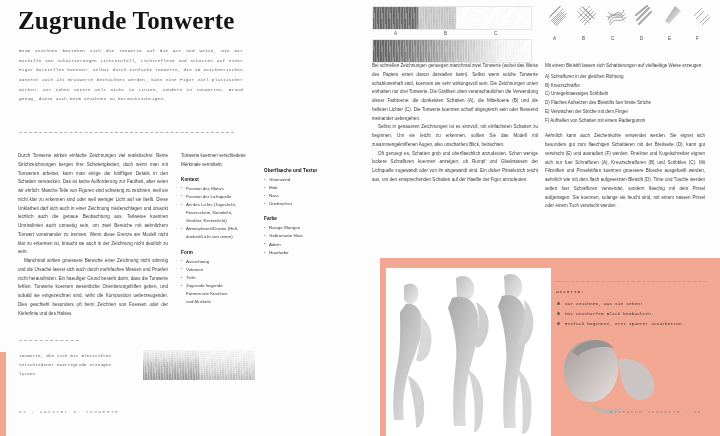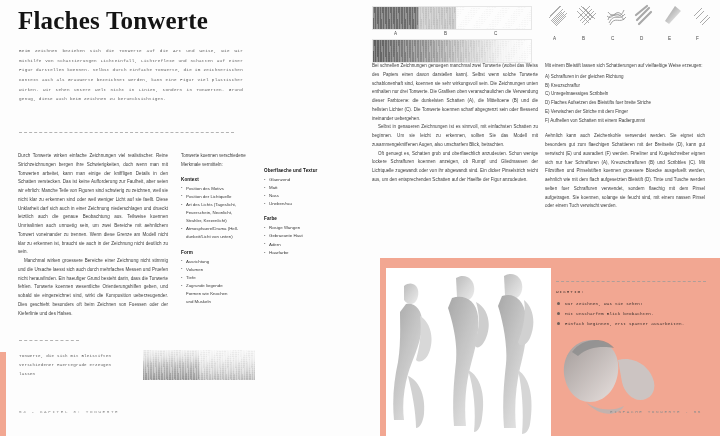--- a/index.html
+++ b/index.html
@@ -127,21 +127,21 @@
 
   .headdrawing{position:absolute;left:556px;top:330px;width:120px;height:92px;}
 </style>
 </head>
 <body>
 
 <div class="spread">
 
   <div class="page page-left">
 
-    <div class="chapter-title">Flaches Tonwerte</div>
+    <div class="chapter-title">Zugrunde Tonwerte</div>
 
     <div class="intro">Beim Zeichnen beziehen sich die Tonwerte auf die Art und Weise, wie wir mithilfe von Schattierungen Lichteinfall, Lichtreflexe und Schatten auf einer Figur darstellen koennen. Selbst durch einfache Tonwerte, die im zeichnerischen Kontext auch als Grauwerte bezeichnet werden, kann eine Figur viel plastischer wirken. Wir sehen unsere Welt nicht in Linien, sondern in Tonwerten. Grund genug, diese auch beim Zeichnen zu beruecksichtigen.</div>
 
     <div class="dashrule dash-left-1"></div>
 
     <div class="colwrap">
 
       <div class="col col-a">
         <div class="bodytext">
           <p>Durch Tonwerte wirken einfache Zeichnungen viel realistischer. Reine Strichzeichnungen bergen ihre Schwierigkeiten, doch wenn man mit Tonwerten arbeitet, kann man einige der kniffligen Details in den Schatten verstecken. Das ist keine Aufforderung zur Faulheit, aber seien wir ehrlich: Manche Teile von Figuren sind schwierig zu zeichnen, weil sie nicht klar zu erkennen sind oder weil weniger Licht auf sie faellt. Diese Unklarheit darf sich auch in einer Zeichnung niederschlagen und drueckt letztlich auch die genaue Beobachtung aus. Teilweise koennen Umrisslinien auch unnoetig sein, um zwei Bereiche mit aehnlichem Tonwert voneinander zu trennen. Wenn diese Grenze am Modell nicht klar zu erkennen ist, braucht sie auch in der Zeichnung nicht deutlich zu sein.</p>

